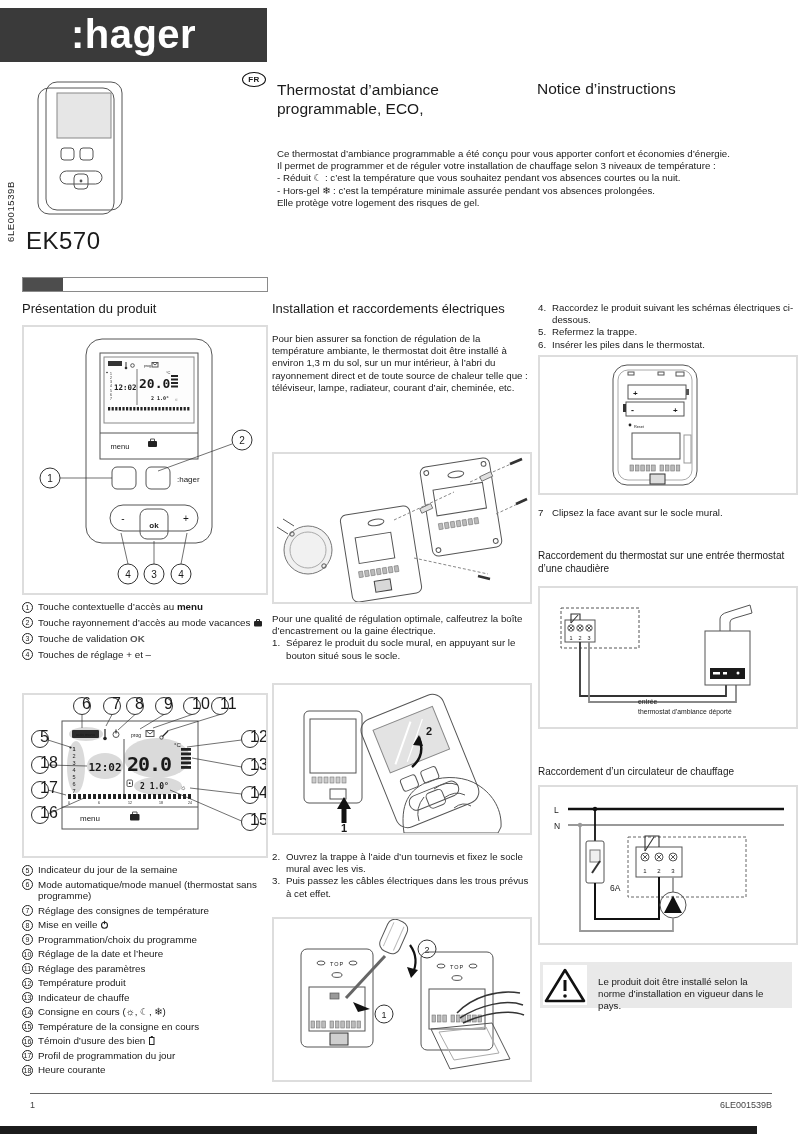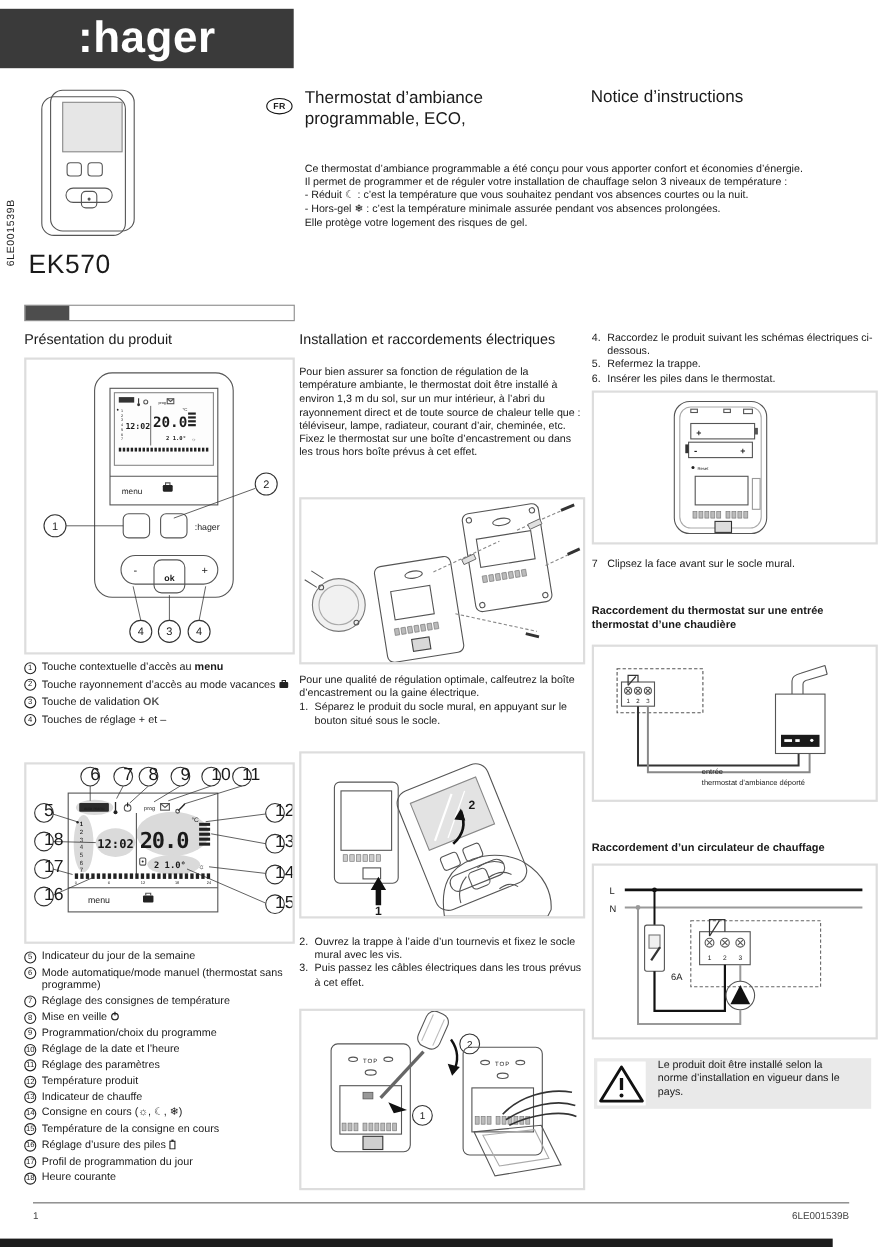--- a/index.html
+++ b/index.html
@@ -1,21 +1,21 @@
 <!DOCTYPE html>
 <html><head>
 <meta charset="utf-8">
 <style>
   *{margin:0;padding:0;box-sizing:border-box}
   html,body{width:802px;height:1134px;background:#fff;position:relative;overflow:hidden;
     font-family:"Liberation Sans","DejaVu Sans",sans-serif;color:#1a1a1a}
   .abs{position:absolute}
   .box{position:absolute;border:2px solid #ddd;background:#fff;overflow:hidden}
   .h2{font-size:13px;font-weight:normal;line-height:14.5px}
-  .h3{font-size:10px;font-weight:bold;line-height:12.5px}
+  .h3{font-size:10px;font-weight:normal;line-height:12.5px}
   .bt{font-size:9.7px;line-height:12.2px}
   .step{display:flex}
   .sn{width:14px;flex:none}
   .st{flex:1}
   .li{display:flex;align-items:flex-start}
   .lg1 .li{margin-bottom:4px}
   .lg2 .li{margin-bottom:2.6px}
   .cn{width:11px;height:11px;border:1px solid #222;border-radius:50%;font-size:7px;
       display:inline-flex;align-items:center;justify-content:center;flex:none;
       margin-right:5px;margin-top:0.5px;line-height:1}
@@ -52,21 +52,21 @@
   <rect x="42" y="96" width="14" height="15" rx="4" fill="#dcdcdc" class="ln"></rect>
   <circle cx="49" cy="103" r="1.4" fill="#555"></circle>
 </svg>
 
 <div class="abs" style="left:26px;top:227px;font-size:24px;letter-spacing:0.5px">EK570</div>
 
 <div class="abs" style="left:22px;top:277px;width:246px;height:15px;border:1px solid #8a8a8a;background:#fff">
   <div style="width:40px;height:100%;background:#4d4d4d"></div>
 </div>
 
-<div class="abs frb" style="left:242px;top:89px">FR</div>
+<div class="abs frb" style="left:242px;top:72px">FR</div>
 <div class="abs" style="left:277px;top:80px;width:250px;font-size:15.5px;line-height:19px">
   <div>Thermostat d’ambiance</div>
   <div>programmable, ECO,</div>
 </div>
 <div class="abs" style="left:537px;top:80px;width:260px;font-size:15.5px">Notice d’instructions</div>
 
 <div class="abs bt" style="left:277px;top:148px;width:522px">
   <div>Ce thermostat d’ambiance programmable a été conçu pour vous apporter confort et économies d’énergie.</div>
   <div>Il permet de programmer et de réguler votre installation de chauffage selon 3 niveaux de température :</div>
   <div>- Réduit ☾ : c’est la température que vous souhaitez pendant vos absences courtes ou la nuit.</div>
@@ -369,39 +369,38 @@
   <div class="li">
       <span class="cn">14</span>
       <span class="lt">Consigne en cours (☼, ☾, ❄)</span>
     </div>
   <div class="li">
       <span class="cn">15</span>
       <span class="lt">Température de la consigne en cours</span>
     </div>
   <div class="li">
       <span class="cn">16</span>
-      <span class="lt"><span>Réglage d’usure des piles </span><svg class="ic" width="7" height="10">
+      <span class="lt"><span>Témoin d’usure des bien </span><svg class="ic" width="7" height="10">
           <rect x="1.5" y="2.5" width="4.5" height="7" stroke="#222" fill="none"></rect>
           <rect x="2.8" y="1" width="2" height="1.5" fill="#222"></rect>
         </svg></span>
     </div>
   <div class="li">
       <span class="cn">17</span>
       <span class="lt">Profil de programmation du jour</span>
     </div>
   <div class="li">
       <span class="cn">18</span>
       <span class="lt">Heure courante</span>
     </div>
 </div>
 
 <div class="abs h2" style="left:272px;top:302px;width:260px">Installation et raccordements électriques</div>
 <div class="abs bt" style="left:272px;top:333px;width:260px">
   <div>Pour bien assurer sa fonction de régulation de la température ambiante, le thermostat doit être installé à environ 1,3 m du sol, sur un mur intérieur, à l’abri du rayonnement direct et de toute source de chaleur telle que : téléviseur, lampe, radiateur, courant d’air, cheminée, etc.</div>
-  <div>Fixez le thermostat sur une boîte d’encastrement ou dans les trous hors boîte prévus à cet effet.</div>
 </div>
 
 <div class="box" style="left:272px;top:452px;width:260px;height:152px">
 <svg width="256" height="148" viewBox="0 0 256 148">
   <g>
     <circle cx="34" cy="96" r="24" fill="#f1f1f1" stroke="#777"></circle>
     <circle cx="34" cy="96" r="18" fill="none" stroke="#aaa"></circle>
     <circle cx="18" cy="80" r="2.2" class="ln"></circle>
         <circle cx="50" cy="112" r="2.2" class="ln"></circle>
     <path d="M14 80l-11 -7M20 72l-11 -7" class="ln" stroke="#888"></path>
@@ -726,19 +725,19 @@
 </div>
 
 <div class="abs warn" style="left:540px;top:962px;width:252px;height:46px">
   <div class="wicon">
     <svg width="44" height="40" viewBox="0 0 44 40">
       <polygon points="22,5 41,36 3,36" fill="none" stroke="#111" stroke-width="2.6" stroke-linejoin="round"></polygon>
       <line x1="22" y1="15" x2="22" y2="26" stroke="#111" stroke-width="3"></line>
       <circle cx="22" cy="31" r="1.8" fill="#111"></circle>
     </svg>
   </div>
-  <div class="bt" style="padding:1px 6px 0 8px;width:190px">Le produit doit être installé selon la norme d’installation en vigueur dans le pays.</div>
+  <div class="bt" style="padding:14px 6px 0 8px;width:190px">Le produit doit être installé selon la norme d’installation en vigueur dans le pays.</div>
 </div>
 
 <div class="abs" style="left:30px;top:1093px;width:742px;border-top:1px solid #666"></div>
 <div class="abs" style="left:30px;top:1100px;font-size:9px;color:#444">1</div>
 <div class="abs" style="right:30px;top:1100px;font-size:9px;color:#444">6LE001539B</div>
 <div class="abs" style="left:0;top:1126px;width:757px;height:8px;background:#1c1c1c"></div>
 
 </body></html>

